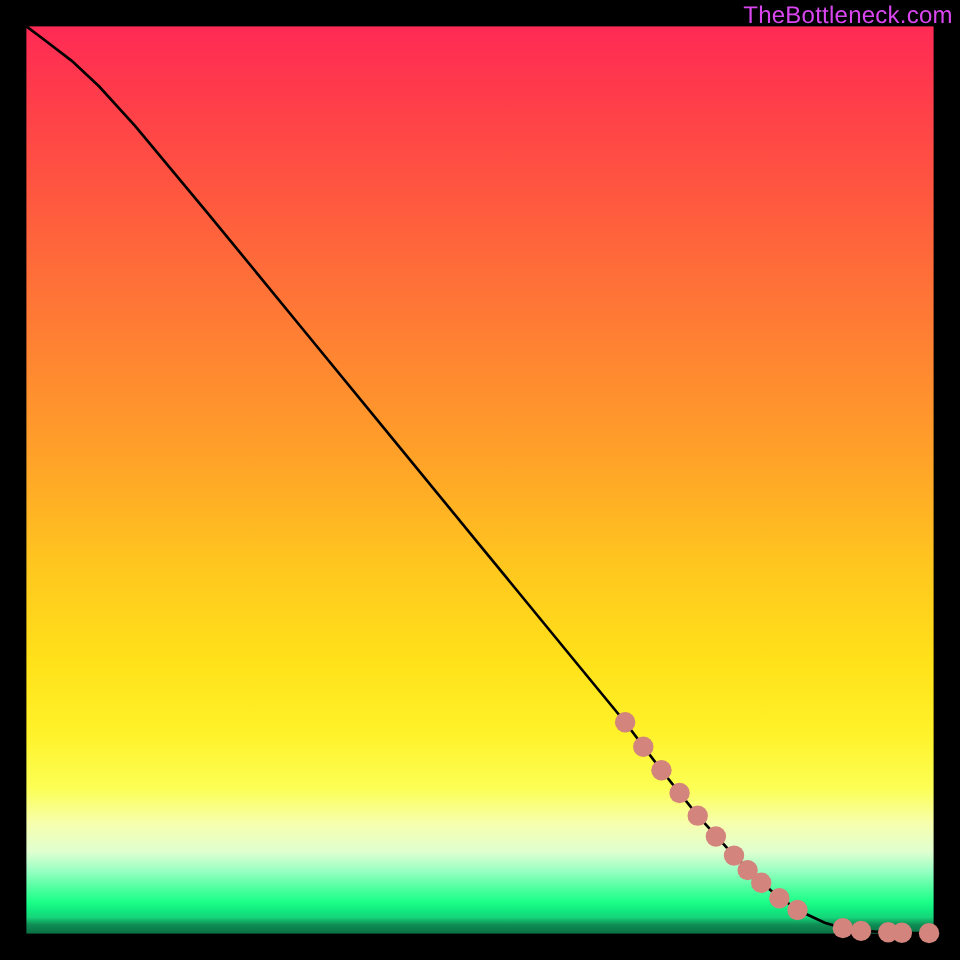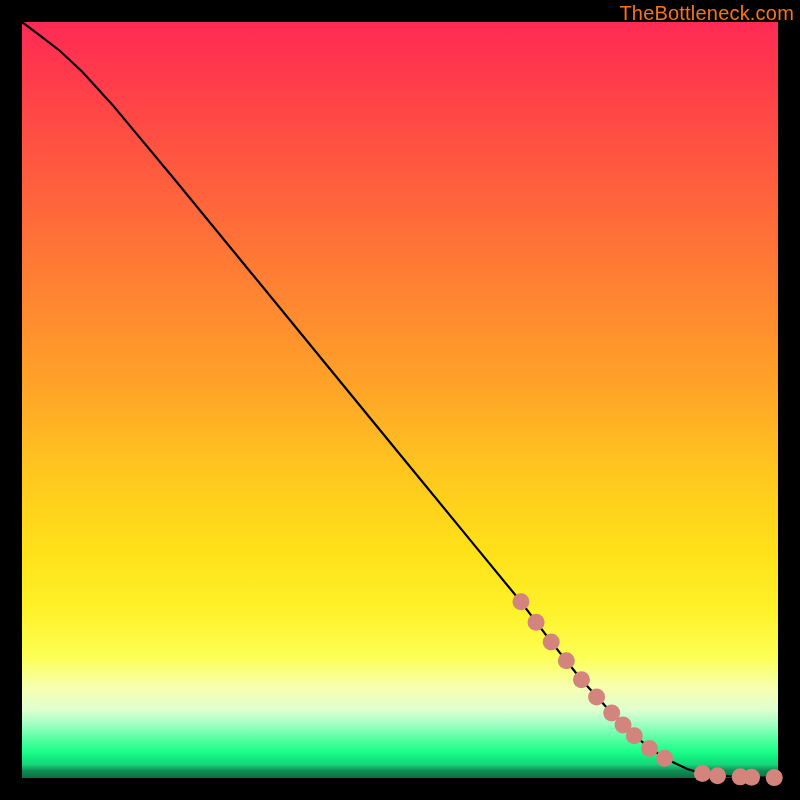--- a/index.html
+++ b/index.html
@@ -42,21 +42,21 @@
       #11e87e 97.5%,
       #16d67a 98.2%,
       #0f8f55 99%,
       #0a6e43 100%
     );
   }
   .watermark {
     position: absolute;
     top: 2px;
     right: 6px;
-    color: #f97316;
+    color: #d946ef;
     font-size: 20px;
     font-weight: 500;
     letter-spacing: 0.2px;
     user-select: none;
   }
   svg.overlay {
     position: absolute;
     left: 0;
     top: 0;
     pointer-events: none;

